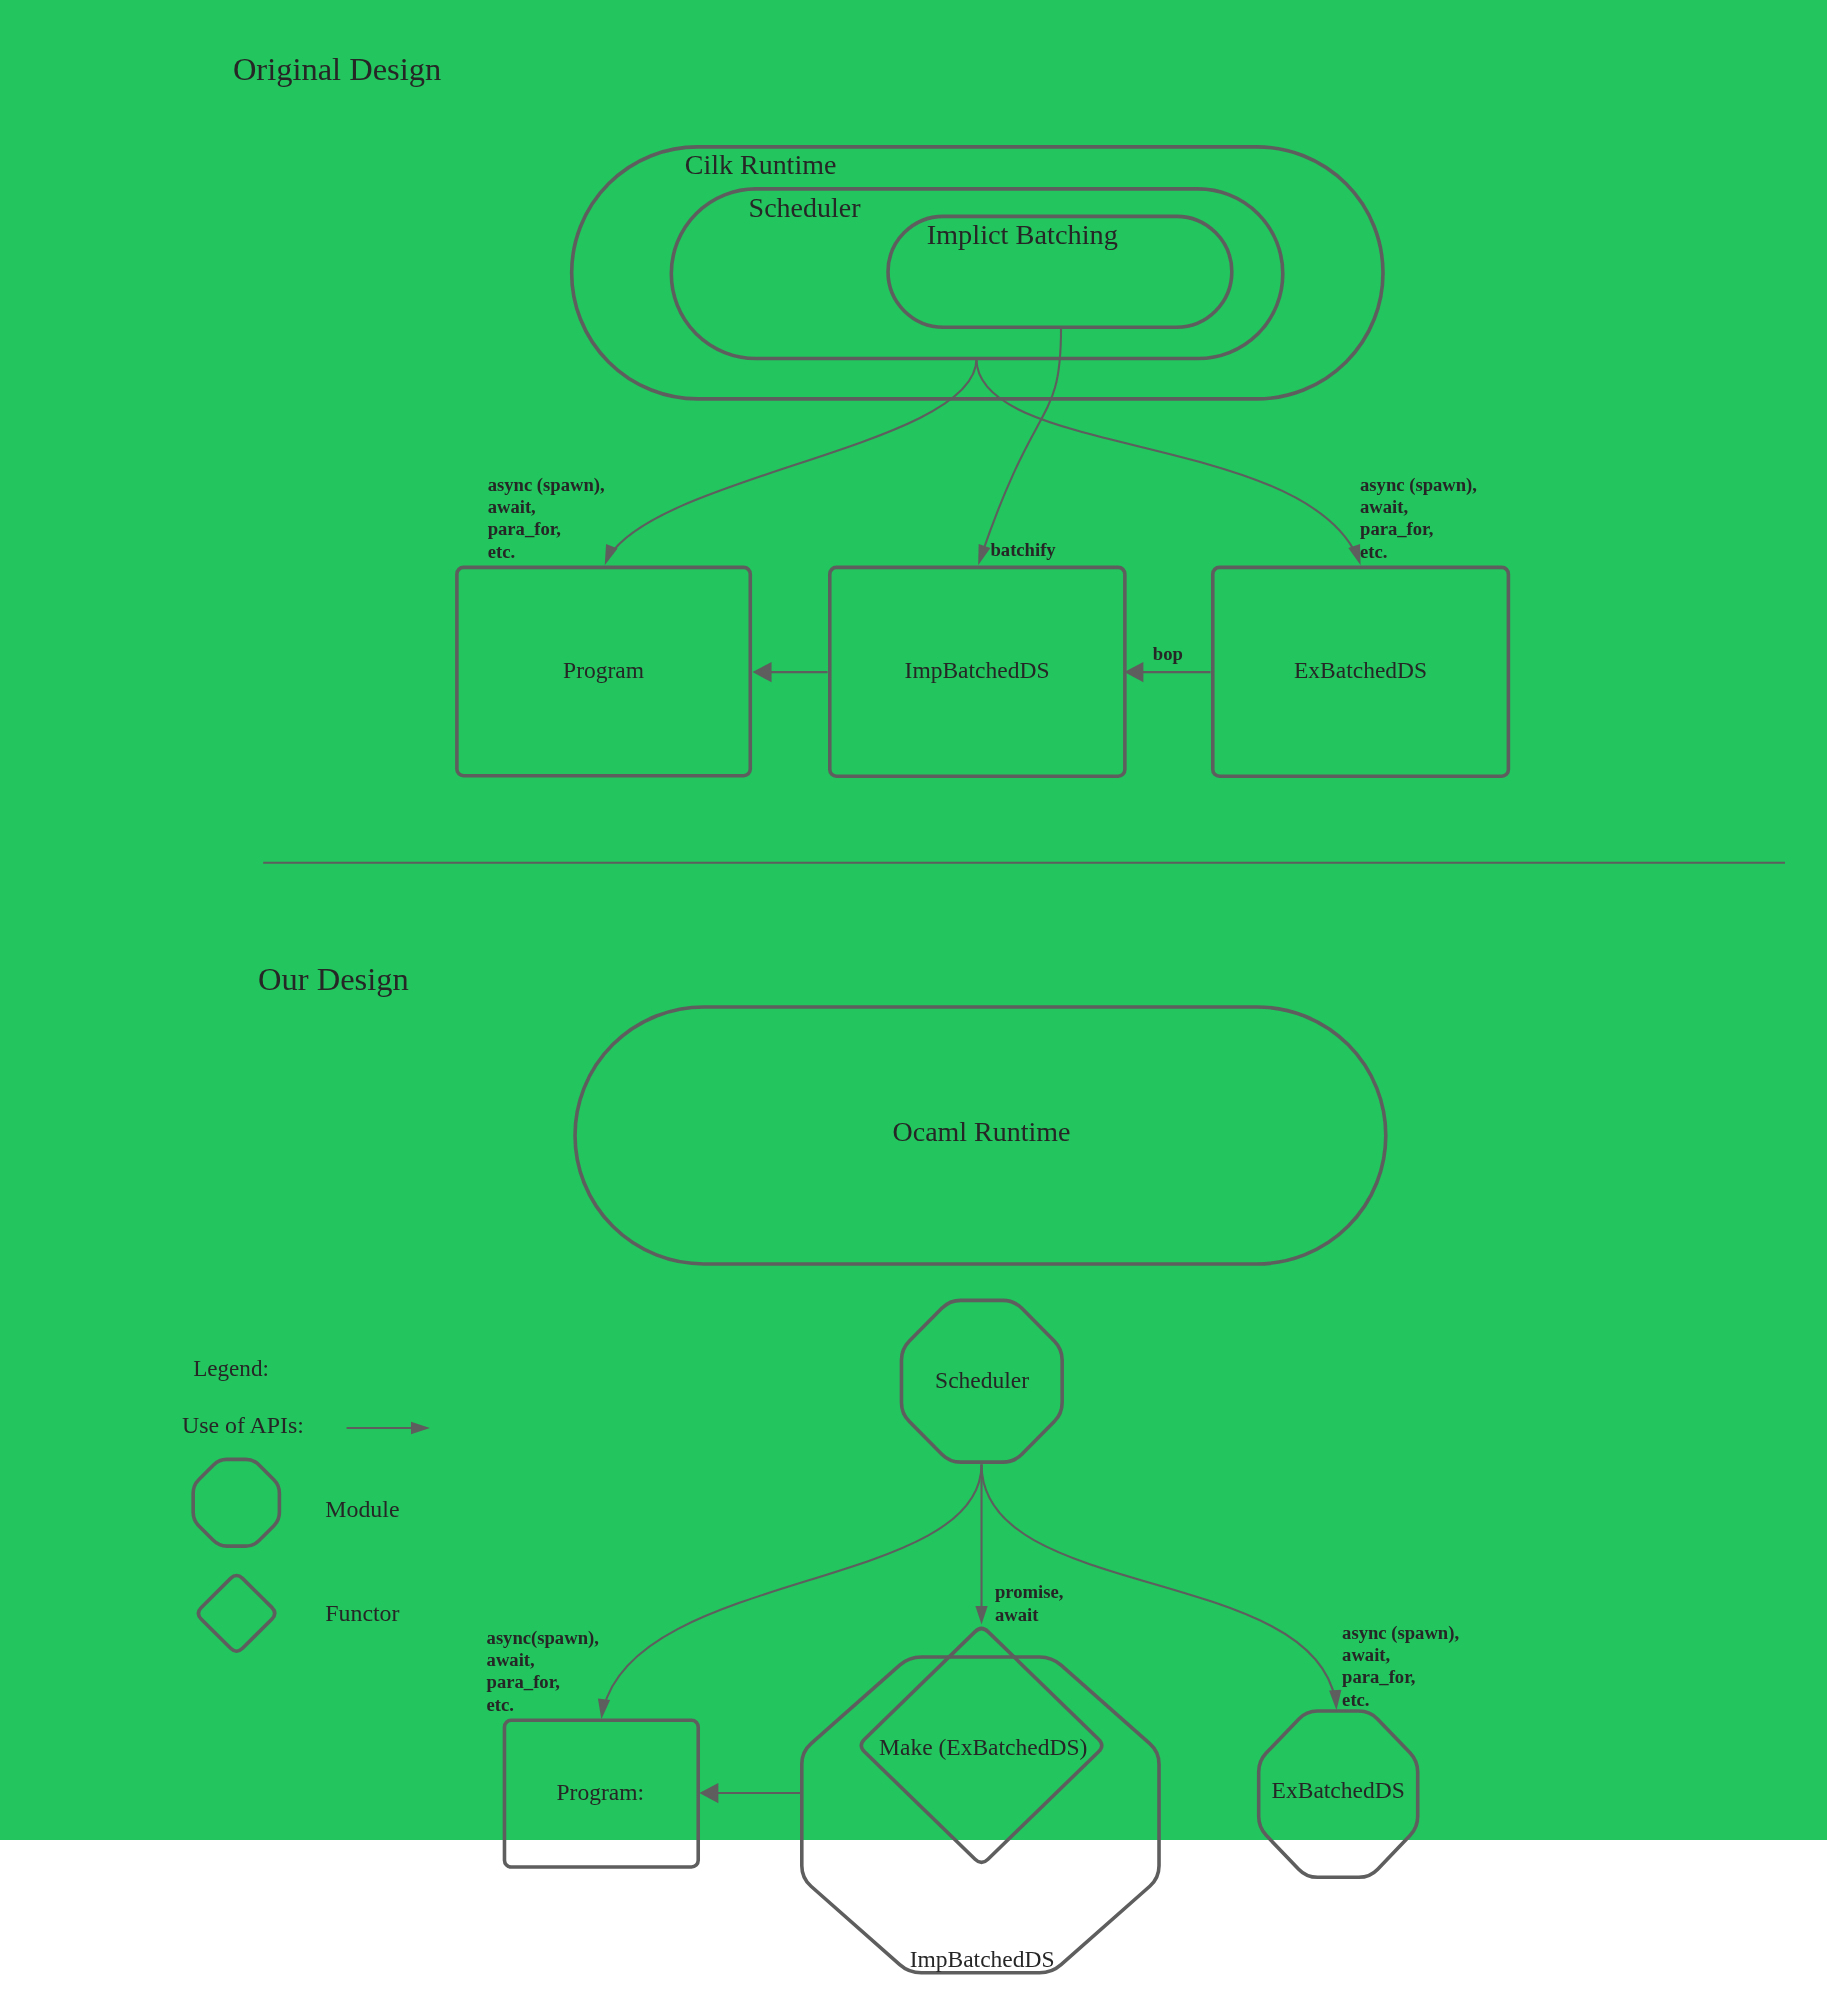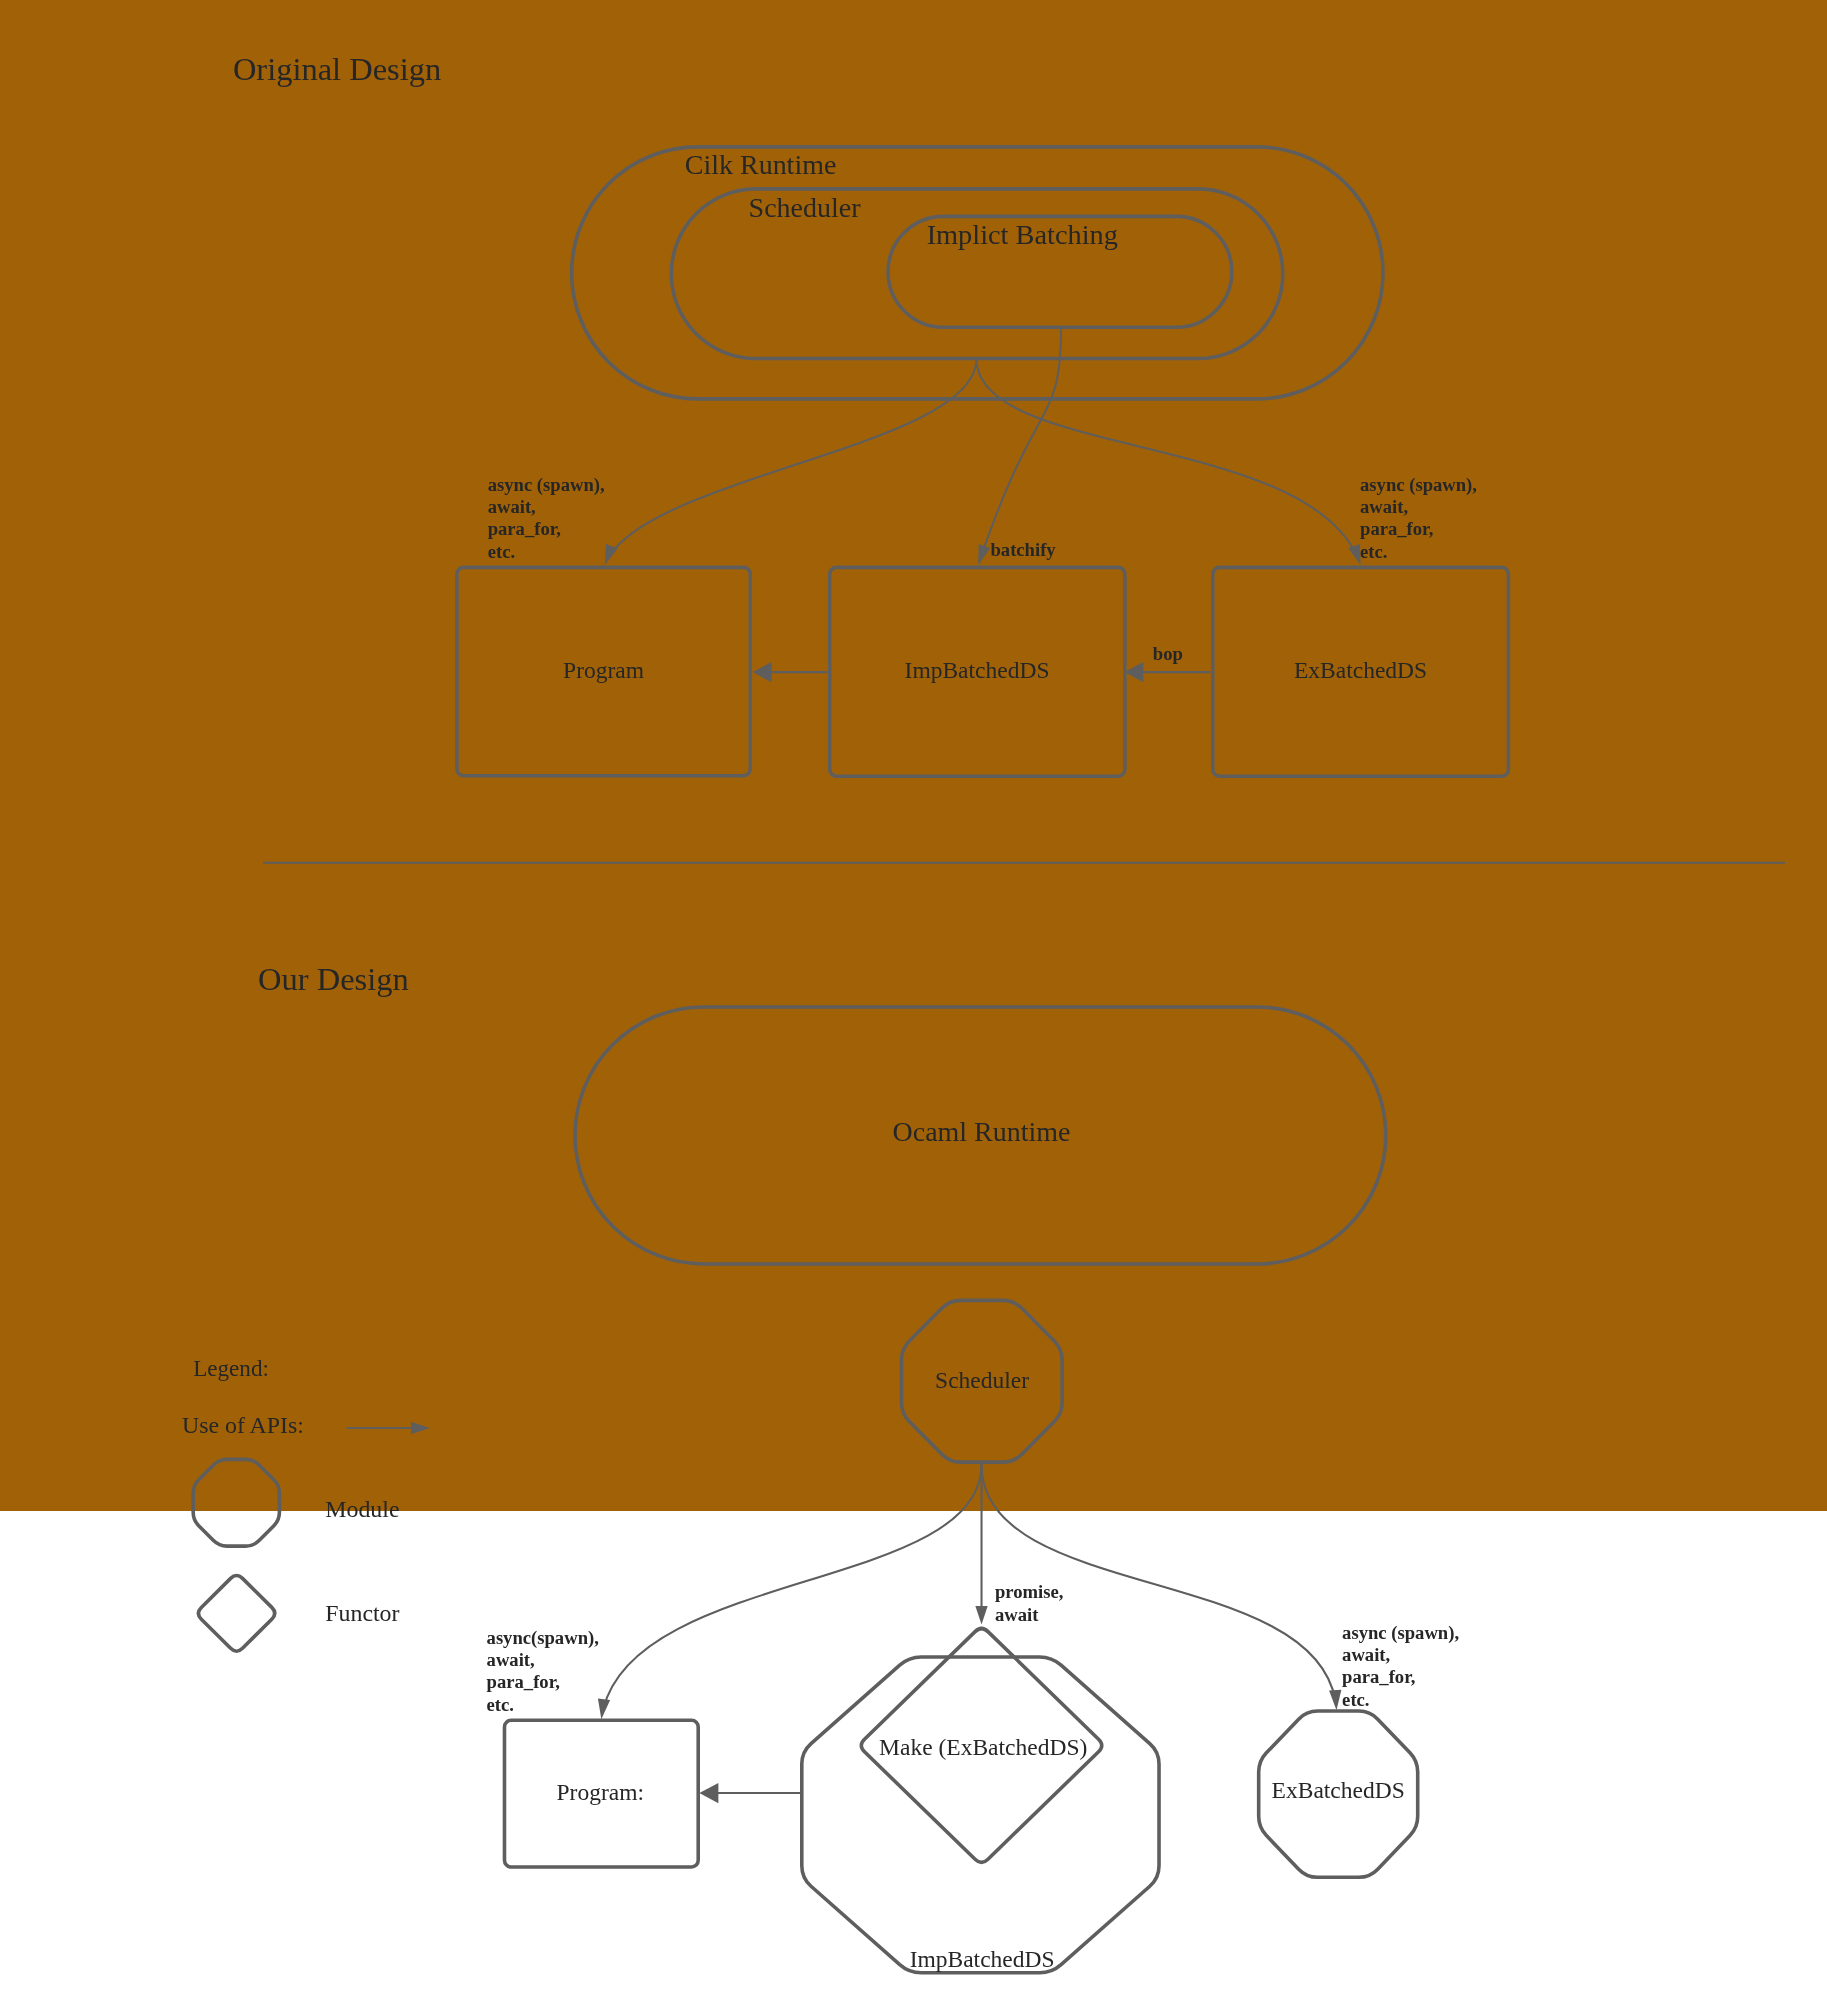--- a/index.html
+++ b/index.html
@@ -1,19 +1,19 @@
 <!DOCTYPE html>
 <html style="font-size:9px"><head>
 <meta charset="utf-8">
 <title>Design Diagram</title>
 <style>
   html,body{margin:0;padding:0;background:#ffffff;}
   body{width:1827px;height:2015px;overflow:hidden;
        font-family:"Liberation Serif",serif;-webkit-font-smoothing:antialiased;}
-  #stage{position:relative;width:1827px;height:1511px;background:#a16207;}
+  #stage{position:relative;width:1827px;height:1840px;background:#22c55e;}
   svg#diagram{position:absolute;left:0;top:0;width:1827px;height:2015px;display:block;}
   .shape{fill:none;stroke:#5e5e5e;stroke-width:6.4;stroke-linejoin:round;stroke-linecap:round;}
   .edge{fill:none;stroke:#5e5e5e;stroke-width:3.7;stroke-linejoin:round;stroke-linecap:butt;}
   .ahead{fill:#5e5e5e;stroke:none;}
   .sect-title{fill:#262626;font-size:58px;font-family:"Liberation Serif",serif;}
   .node-lbl{fill:#262626;font-size:42px;font-family:"Liberation Serif",serif;text-anchor:middle;}
   .layer-lbl{fill:#262626;font-size:50px;font-family:"Liberation Serif",serif;}
   .edge-lbl{fill:#262626;font-size:33.3px;font-weight:bold;font-family:"Liberation Serif",serif;}
   .legend-lbl{fill:#262626;font-size:42.6px;font-family:"Liberation Serif",serif;}
   .runtime-lbl{fill:#262626;font-size:50px;font-family:"Liberation Serif",serif;text-anchor:middle;}

